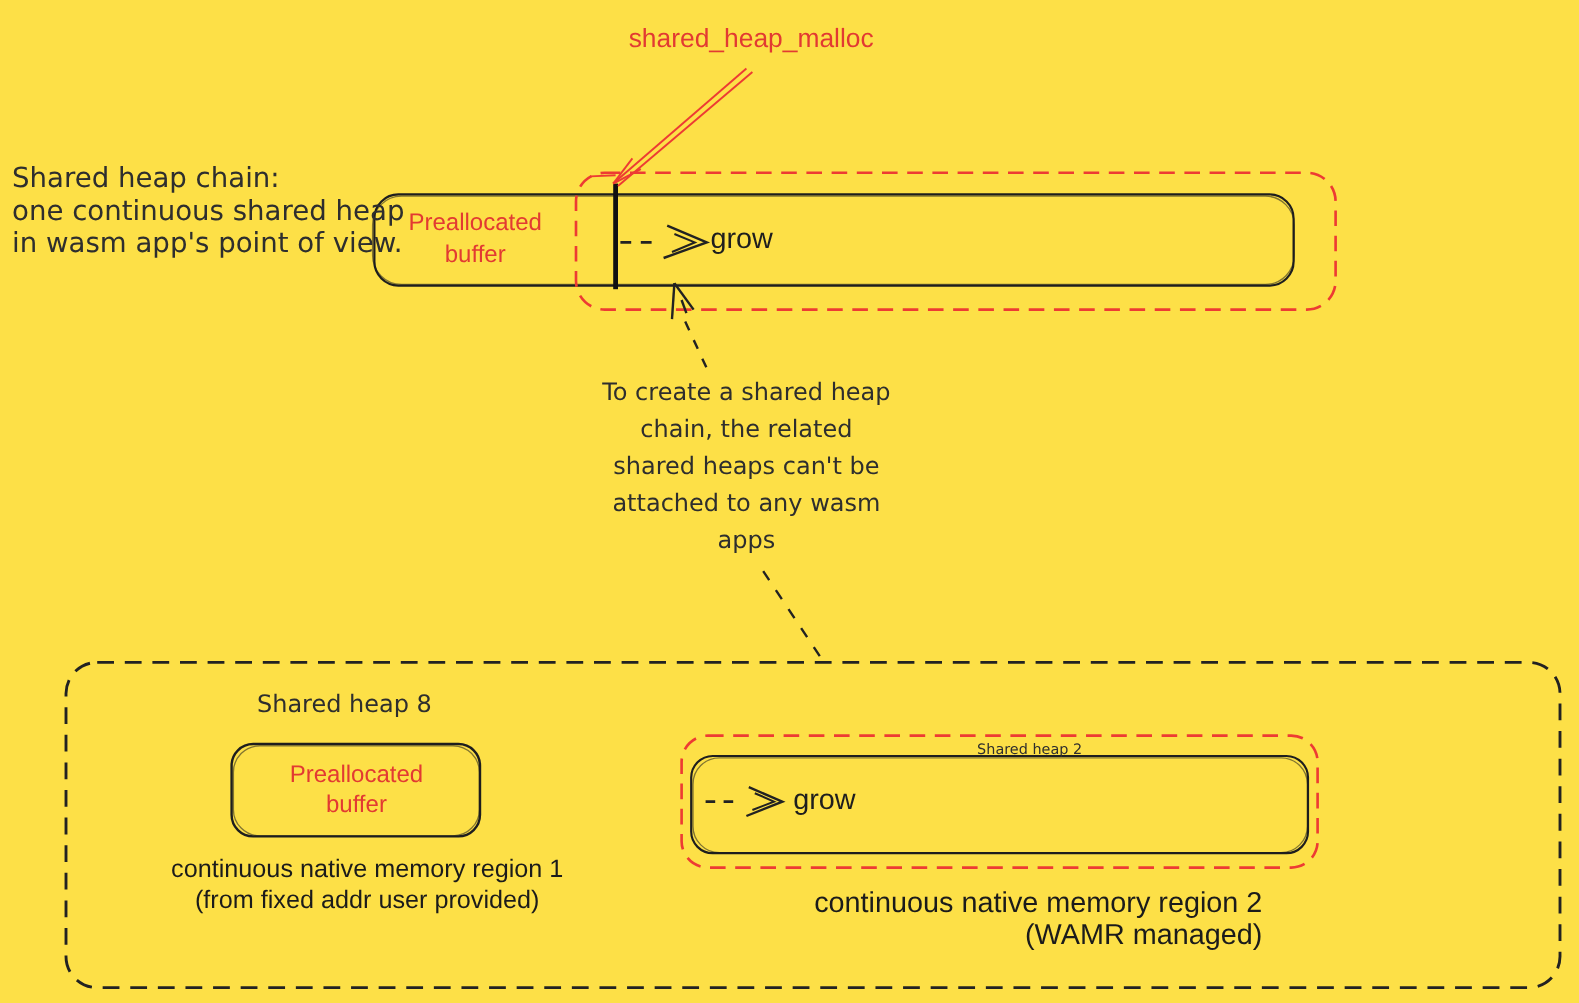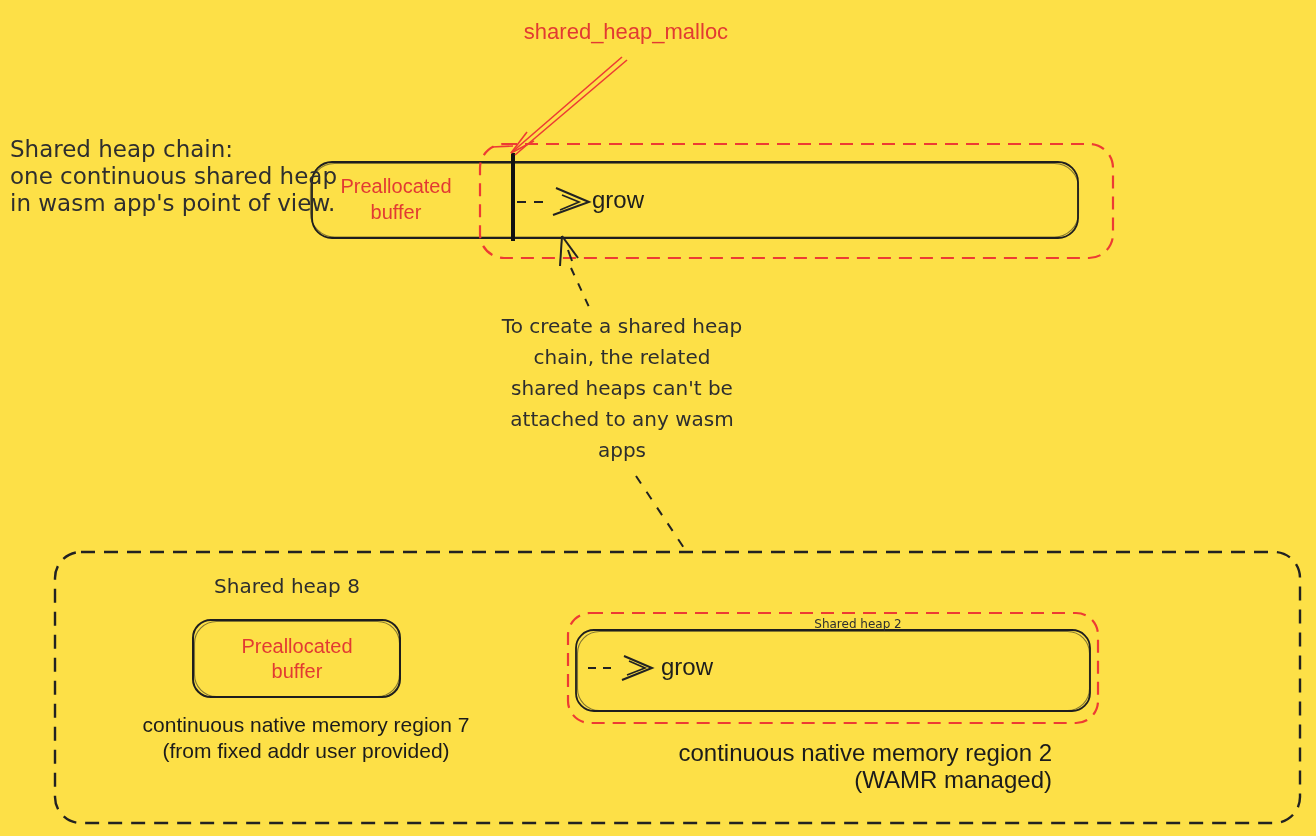--- a/index.html
+++ b/index.html
@@ -112,21 +112,21 @@
 chain, the related
 shared heaps can't be
 attached to any wasm
 apps</div>
 
   <div class="txt rounded-font heap1-title">Shared heap 8</div>
 
   <div class="txt arial-font heap1-buffer">Preallocated
 buffer</div>
 
-  <div class="txt arial-font heap1-caption">continuous native memory region 7
+  <div class="txt arial-font heap1-caption">continuous native memory region 1
 (from fixed addr user provided)</div>
 
   <div class="txt rounded-font heap2-title">Shared heap 2</div>
 
   <div class="txt arial-font grow-bottom">grow</div>
 
   <div class="txt arial-font heap2-caption">continuous native memory region 2
 (WAMR managed)</div>
 
 </div>

